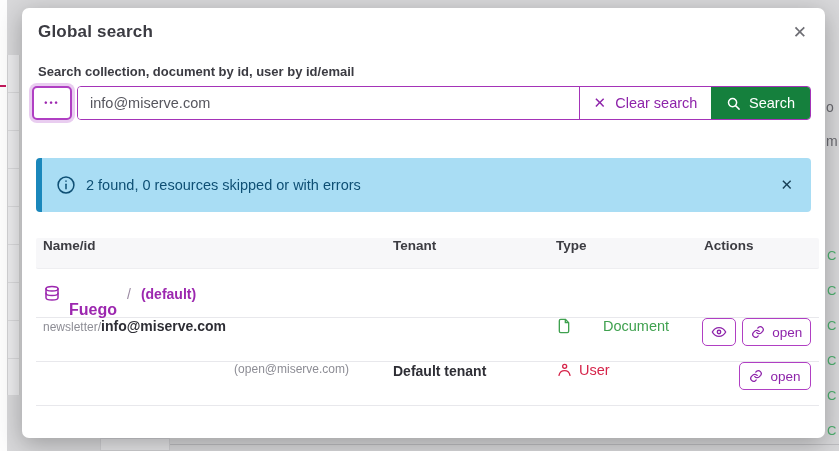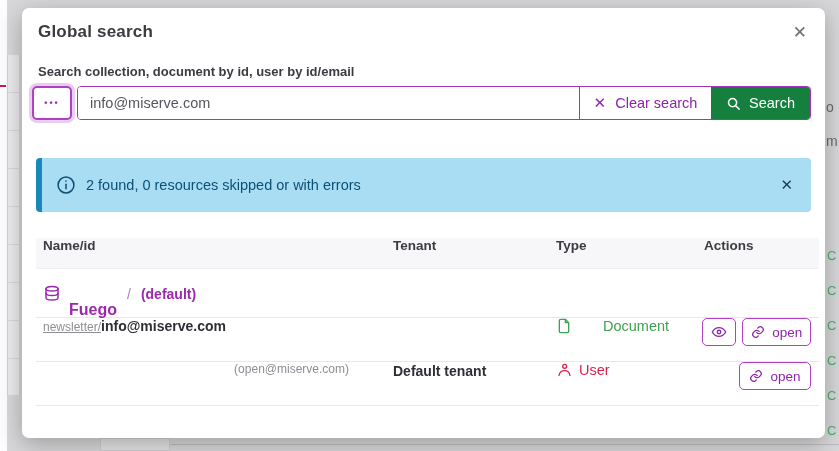--- a/index.html
+++ b/index.html
@@ -78,21 +78,21 @@
   .t-head .col-name { padding-left:7px; }
 
   .group-row { height:49px; border-bottom:1px solid #e8e8ec; }
   .group-row .col-name { align-items:center; padding-left:7px; gap:8px; }
   .group-name { font-size:16px; font-weight:700; color:#9c27af;margin-top:32px; }
   .group-sep { font-size:14px; color:#9a8aa2; margin:0 2px; font-weight:400; }
   .group-suffix { font-size:14px; font-weight:700; color:#9c27af; }
 
   .data-row { height:44px; border-bottom:1px solid #e8e8ec; }
   .data-row .col-name { padding-left:7px; padding-right:16px; }
-  .name-prefix { font-size:12px; color:#8d8d95;text-decoration:underline; }
+  .name-prefix { font-size:12px; color:#8d8d95; }
   .name-main { font-size:14px; font-weight:700; color:#2e2e35; }
   .name-id { font-size:14.5px; font-weight:400; color:#3f3f46; }
   .name-note { margin-left:auto; font-size:12px; color:#8d8d95; }
   .tenant-text { font-size:14px; font-weight:700; color:#2e2e35; }
   .type-doc { color:#3fa14f; font-size:14.5px;margin-left:24px; }
   .type-user { color:#d6244a; font-size:14.5px; }
 
   .icon-btn {
     height:28px; border:1px solid #b03fc3; border-radius:5px; background:#fff;
     display:flex; align-items:center; justify-content:center; cursor:pointer;

